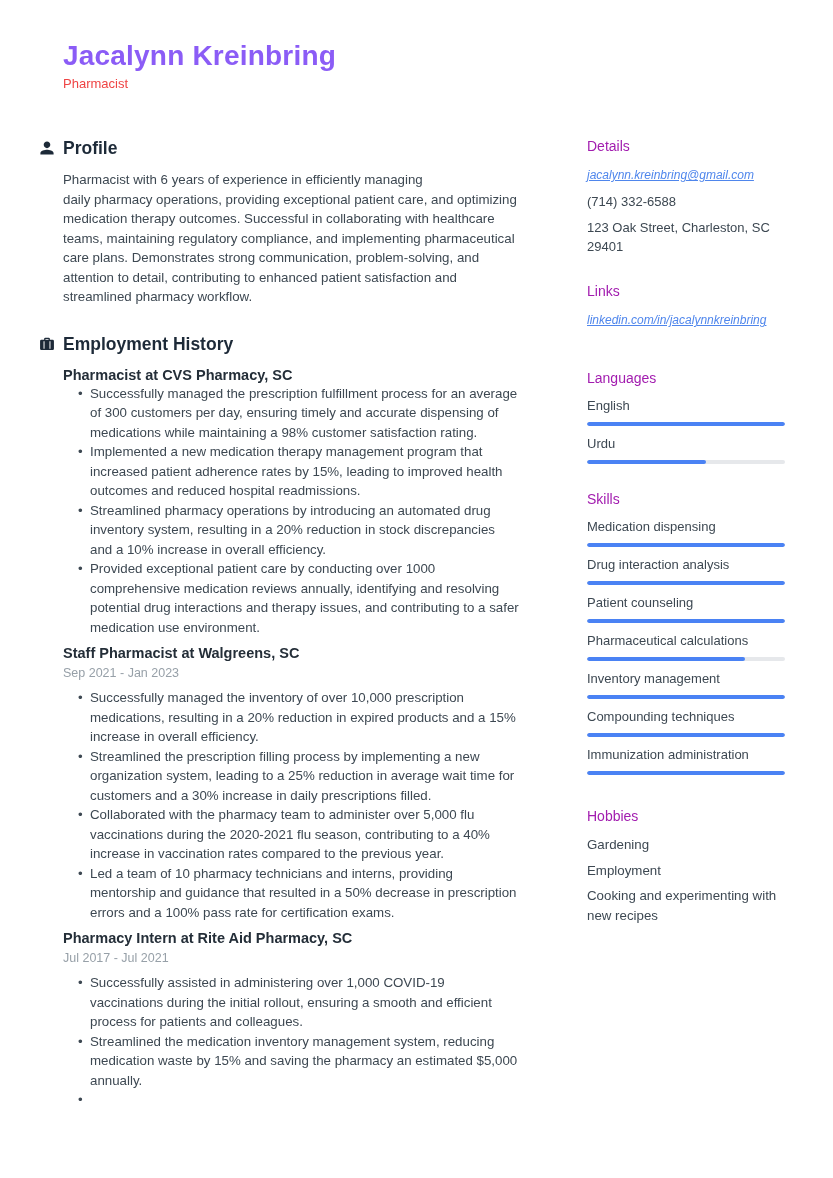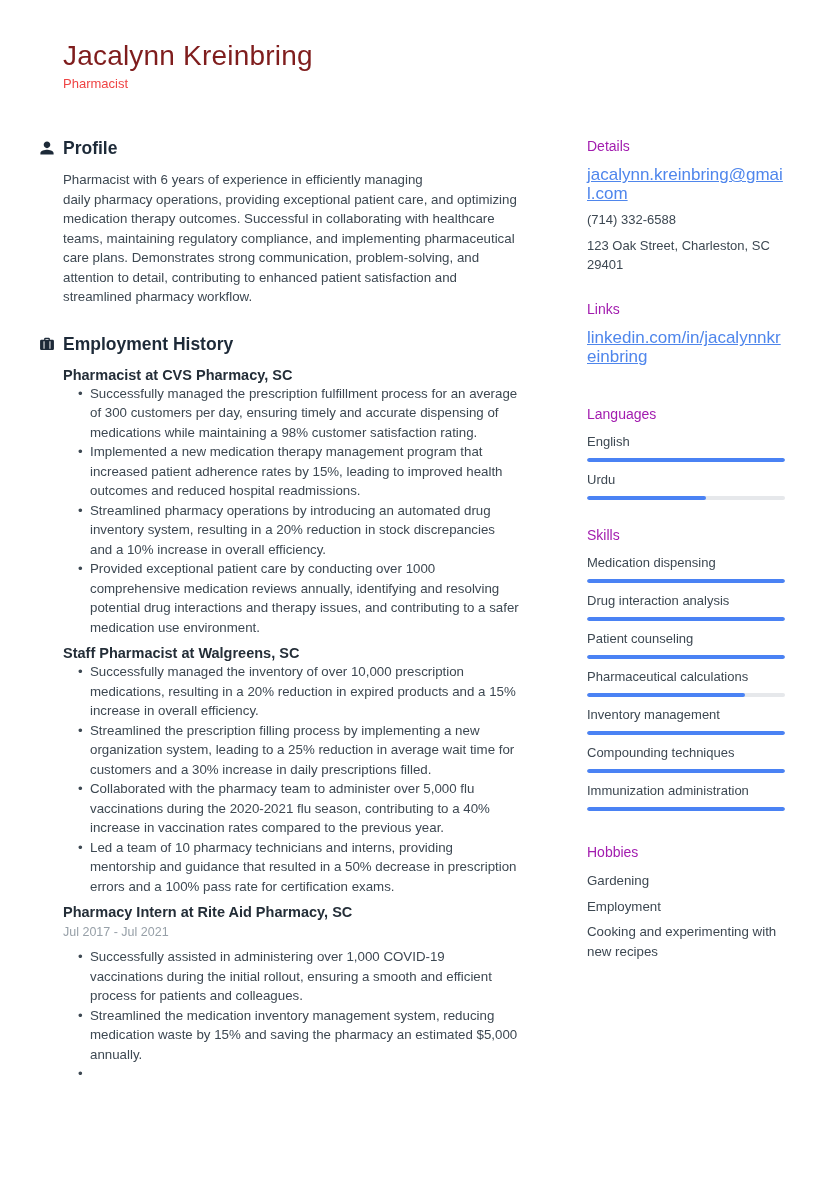--- a/index.html
+++ b/index.html
@@ -9,21 +9,21 @@
     background: #ffffff;
     font-family: "Liberation Sans", sans-serif;
     color: #3d4852;
     overflow: hidden;
   }
   .page { padding: 40px 68px 0 63px; }
 
   
   .header { margin-bottom: 46px; }
   .name {
-    font-size: 28px; font-weight: 400; color: #7f1d1d;
+    font-size: 28px; font-weight: 700; color: #8b5cf6;
     letter-spacing: 0.2px; line-height: 1.15;
   }
   .subtitle { font-size: 13px; color: #ef4444; margin-top: 4px; }
 
   
   .columns { display: flex; gap: 68px; }
   .main { flex: 0 0 456px; width: 456px; }
   .sidebar { flex: 0 0 198px; width: 198px; }
 
   
@@ -48,23 +48,23 @@
     font-size: 13.3px; line-height: 19.5px; color: #3d4852;
     min-height: 19.5px;
   }
   ul.bullets li::before { content: "\2022"; position: absolute; left: 15px; color: #3d4852; }
 
   
   .side-group { margin-bottom: 26px; }
   .side-heading { font-size: 14px; font-weight: 400; color: #a21caf; margin-bottom: 10px; line-height: 18px; }
   .side-text { font-size: 13px; line-height: 19px; color: #3d4852; margin-bottom: 7px; }
   .side-link {
-    display: inline-block; font-size: 17px; line-height: 19px;
+    display: inline-block; font-size: 12px; line-height: 19px;
     color: #4f86ec; text-decoration: underline; margin-bottom: 7px;
-    word-break: break-all; cursor: pointer;
+    word-break: break-all; cursor: pointer; font-style: italic;
   }
   .skill { margin-bottom: 9px; }
   .skill-label { display: block; font-size: 13px; line-height: 18px; color: #3d4852; margin-bottom: 7px; }
   .bar { height: 4px; background: #e6e8eb; border-radius: 2px; overflow: hidden; }
   .bar-fill { height: 4px; background: #4a82f4; border-radius: 2px; }
   .hobby { font-size: 13.3px; line-height: 19.5px; color: #3d4852; margin-bottom: 6px; }
   .langs-gap { margin-top: 32px; }
 </style>
 </head>
 <body>
@@ -105,20 +105,21 @@
         <ul class="bullets">
           <li>Successfully managed the prescription fulfillment process for an average of 300 customers per day, ensuring timely and accurate dispensing of medications while maintaining a 98% customer satisfaction rating.</li>
           <li>Implemented a new medication therapy management program that increased patient adherence rates by 15%, leading to improved health outcomes and reduced hospital readmissions.</li>
           <li>Streamlined pharmacy operations by introducing an automated drug inventory system, resulting in a 20% reduction in stock discrepancies and a 10% increase in overall efficiency.</li>
           <li>Provided exceptional patient care by conducting over 1000 comprehensive medication reviews annually, identifying and resolving potential drug interactions and therapy issues, and contributing to a safer medication use environment.</li>
         </ul>
       </div>
 
       <div class="job">
         <div class="job-title">Staff Pharmacist at Walgreens, SC</div>
+        <div class="job-dates">Sep 2021 - Jan 2023</div>
         <ul class="bullets">
           <li>Successfully managed the inventory of over 10,000 prescription medications, resulting in a 20% reduction in expired products and a 15% increase in overall efficiency.</li>
           <li>Streamlined the prescription filling process by implementing a new organization system, leading to a 25% reduction in average wait time for customers and a 30% increase in daily prescriptions filled.</li>
           <li>Collaborated with the pharmacy team to administer over 5,000 flu vaccinations during the 2020-2021 flu season, contributing to a 40% increase in vaccination rates compared to the previous year.</li>
           <li>Led a team of 10 pharmacy technicians and interns, providing mentorship and guidance that resulted in a 50% decrease in prescription errors and a 100% pass rate for certification exams.</li>
         </ul>
       </div>
 
       <div class="job">
         <div class="job-title">Pharmacy Intern at Rite Aid Pharmacy, SC</div>

